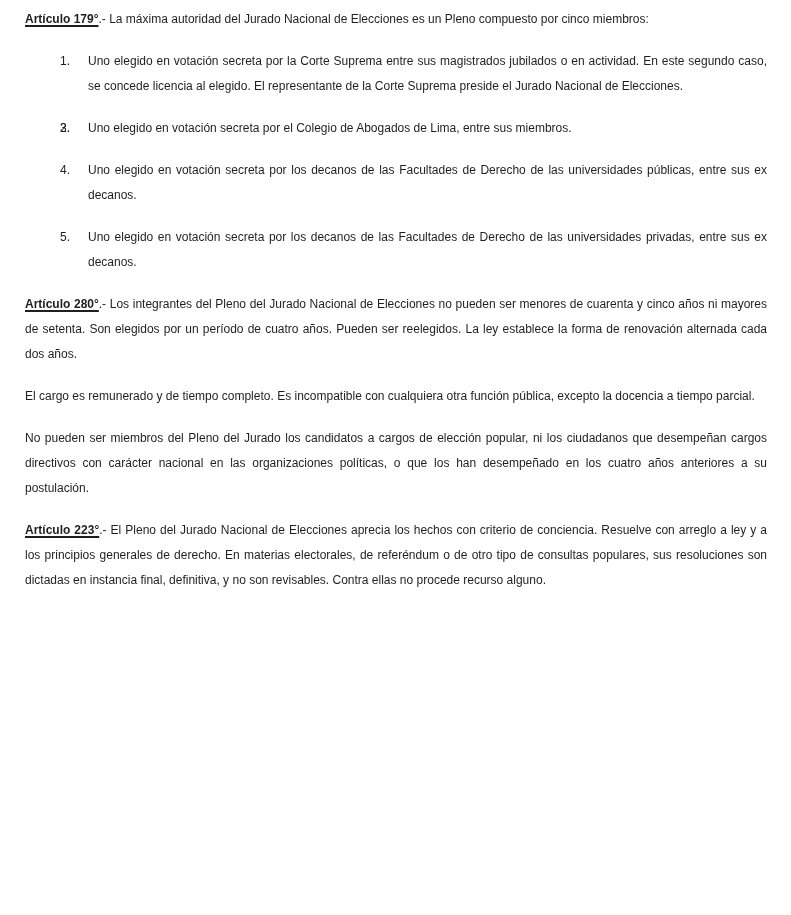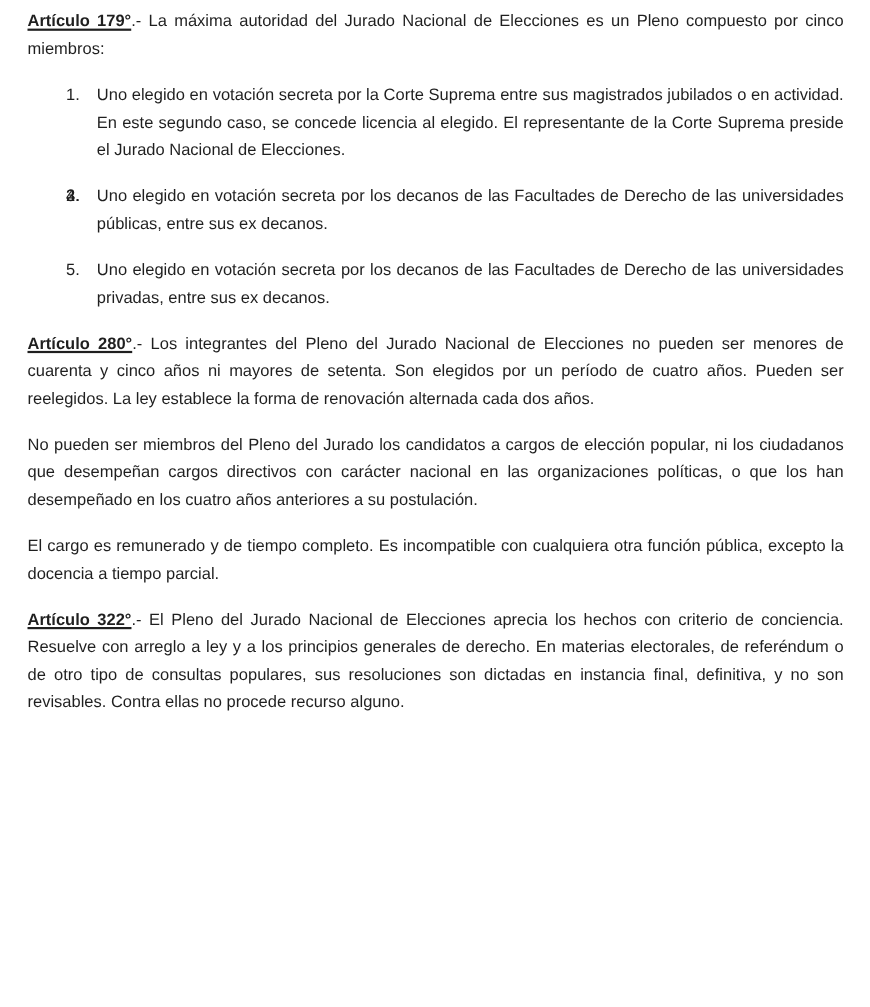--- a/index.html
+++ b/index.html
@@ -7,21 +7,21 @@
     padding: 0;
     background: #ffffff;
   }
   .page {
     width: 791px;
     height: 915px;
     box-sizing: border-box;
     background: #ffffff;
     padding: 7px 24px 0 25px;
     font-family: "Liberation Sans", "DejaVu Sans", sans-serif;
-    font-size: 15px;
+    font-size: 12px;
     line-height: 25px;
     color: #1f1f1f;
     overflow: hidden;
   }
   .para {
     margin: 0 0 17px 0;
     text-align: justify;
   }
   .art-heading {
     font-weight: bold;
@@ -63,38 +63,39 @@
   <ol class="article-list">
     <li class="list-item">
       <span class="list-item-number">1.</span>
       <span>Uno elegido en votación secreta por la Corte Suprema entre sus magistrados jubilados o en actividad. En este segundo caso, se concede licencia al elegido. El representante de la Corte Suprema preside el Jurado Nacional de Elecciones.</span>
     </li>
     <li class="list-item">
       <span class="list-item-number">2.</span>
     </li>
     <li class="list-item">
       <span class="list-item-number">3.</span>
+      <span>Uno elegido en votación secreta por el Colegio de Abogados de Lima, entre sus miembros.</span>
     </li>
     <li class="list-item">
       <span class="list-item-number">4.</span>
       <span>Uno elegido en votación secreta por los decanos de las Facultades de Derecho de las universidades públicas, entre sus ex decanos.</span>
     </li>
     <li class="list-item">
       <span class="list-item-number">5.</span>
       <span>Uno elegido en votación secreta por los decanos de las Facultades de Derecho de las universidades privadas, entre sus ex decanos.</span>
     </li>
   </ol>
 
   <p class="para">
     <span class="art-heading">Artículo 280°</span><span class="art-separator">.-</span>
     <span>Los integrantes del Pleno del Jurado Nacional de Elecciones no pueden ser menores de cuarenta y cinco años ni mayores de setenta. Son elegidos por un período de cuatro años.  Pueden ser reelegidos. La ley establece la forma de renovación alternada cada dos años.</span>
   </p>
 
+  <p class="para">El cargo es remunerado y de tiempo completo. Es incompatible con cualquiera otra función pública, excepto la docencia a tiempo parcial.</p>
+
   <p class="para">No pueden ser miembros del Pleno del Jurado los candidatos a cargos de elección popular, ni los ciudadanos que desempeñan cargos directivos con carácter nacional en las organizaciones políticas, o que los han desempeñado en los cuatro años anteriores a su postulación.</p>
 
-  <p class="para">El cargo es remunerado y de tiempo completo. Es incompatible con cualquiera otra función pública, excepto la docencia a tiempo parcial.</p>
-
   <p class="para">
-    <span class="art-heading">Artículo 322°</span><span class="art-separator">.-</span>
+    <span class="art-heading">Artículo 223°</span><span class="art-separator">.-</span>
     <span>El Pleno del Jurado Nacional de Elecciones aprecia los hechos con criterio de conciencia. Resuelve con arreglo a ley y a los principios generales de derecho. En  materias electorales, de referéndum o de otro tipo de consultas populares, sus resoluciones son dictadas en instancia final, definitiva, y no son revisables. Contra ellas no procede recurso alguno.</span>
   </p>
 
 </div>
 
 </body></html>

